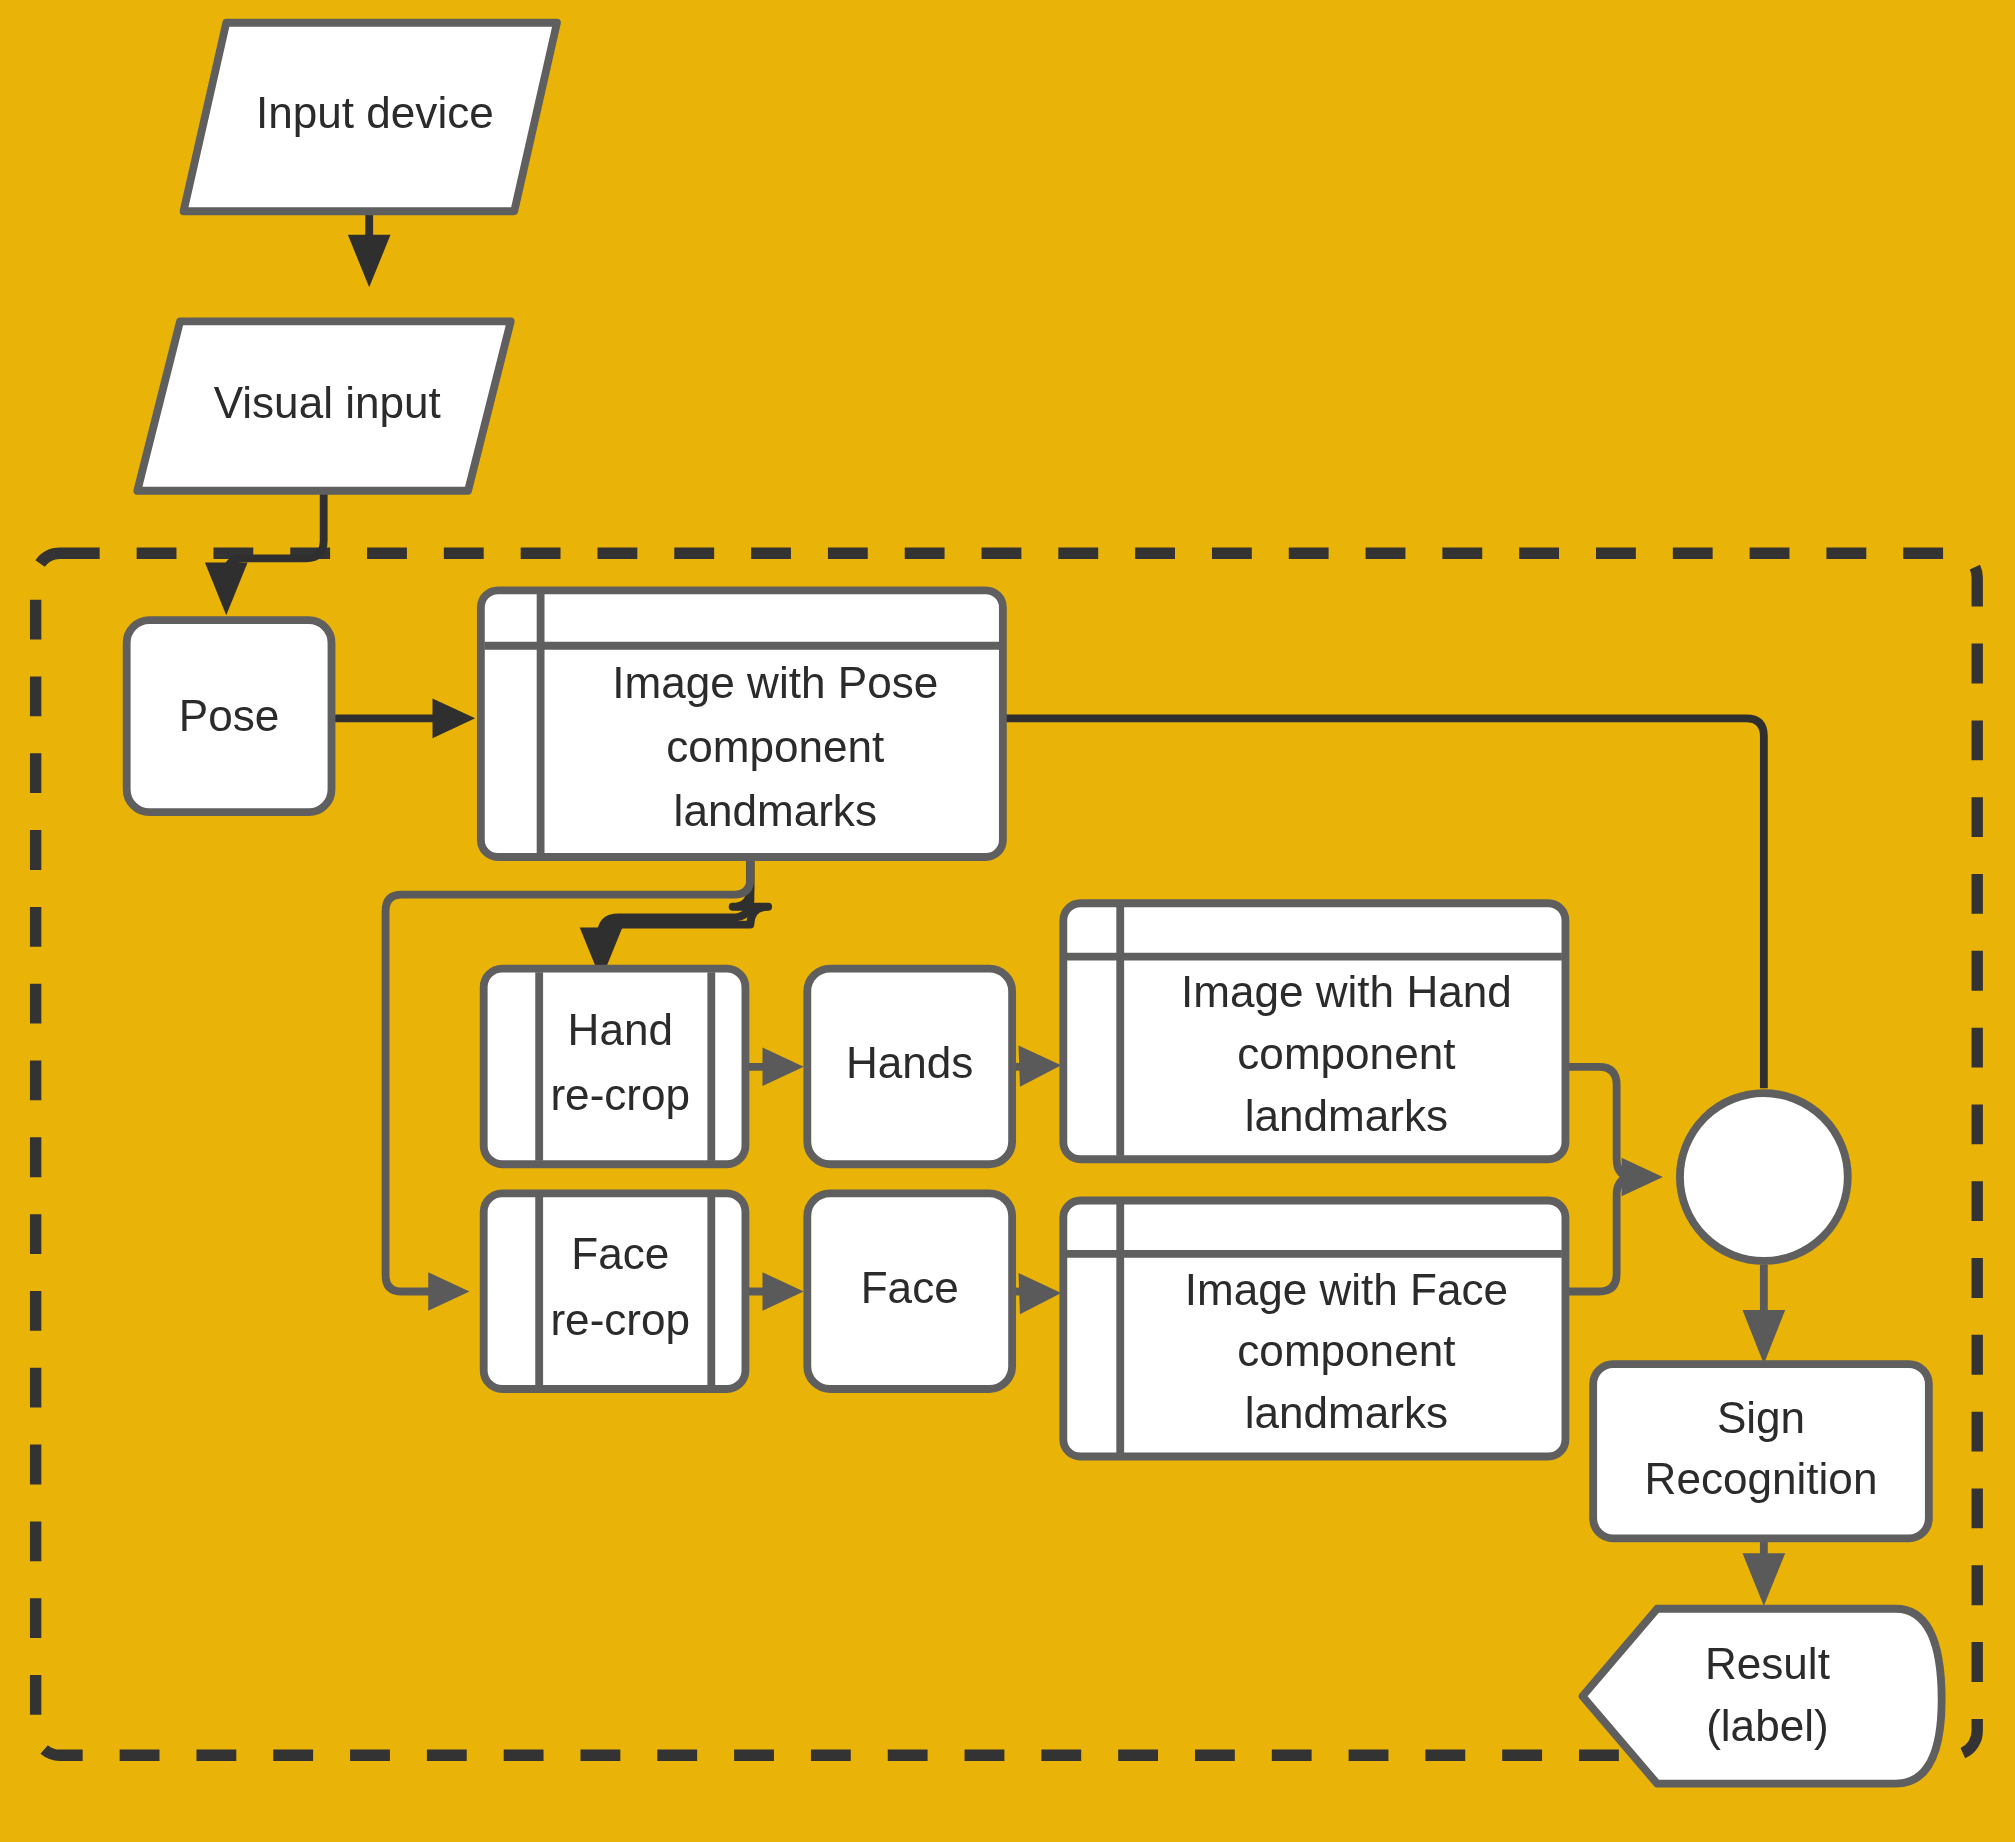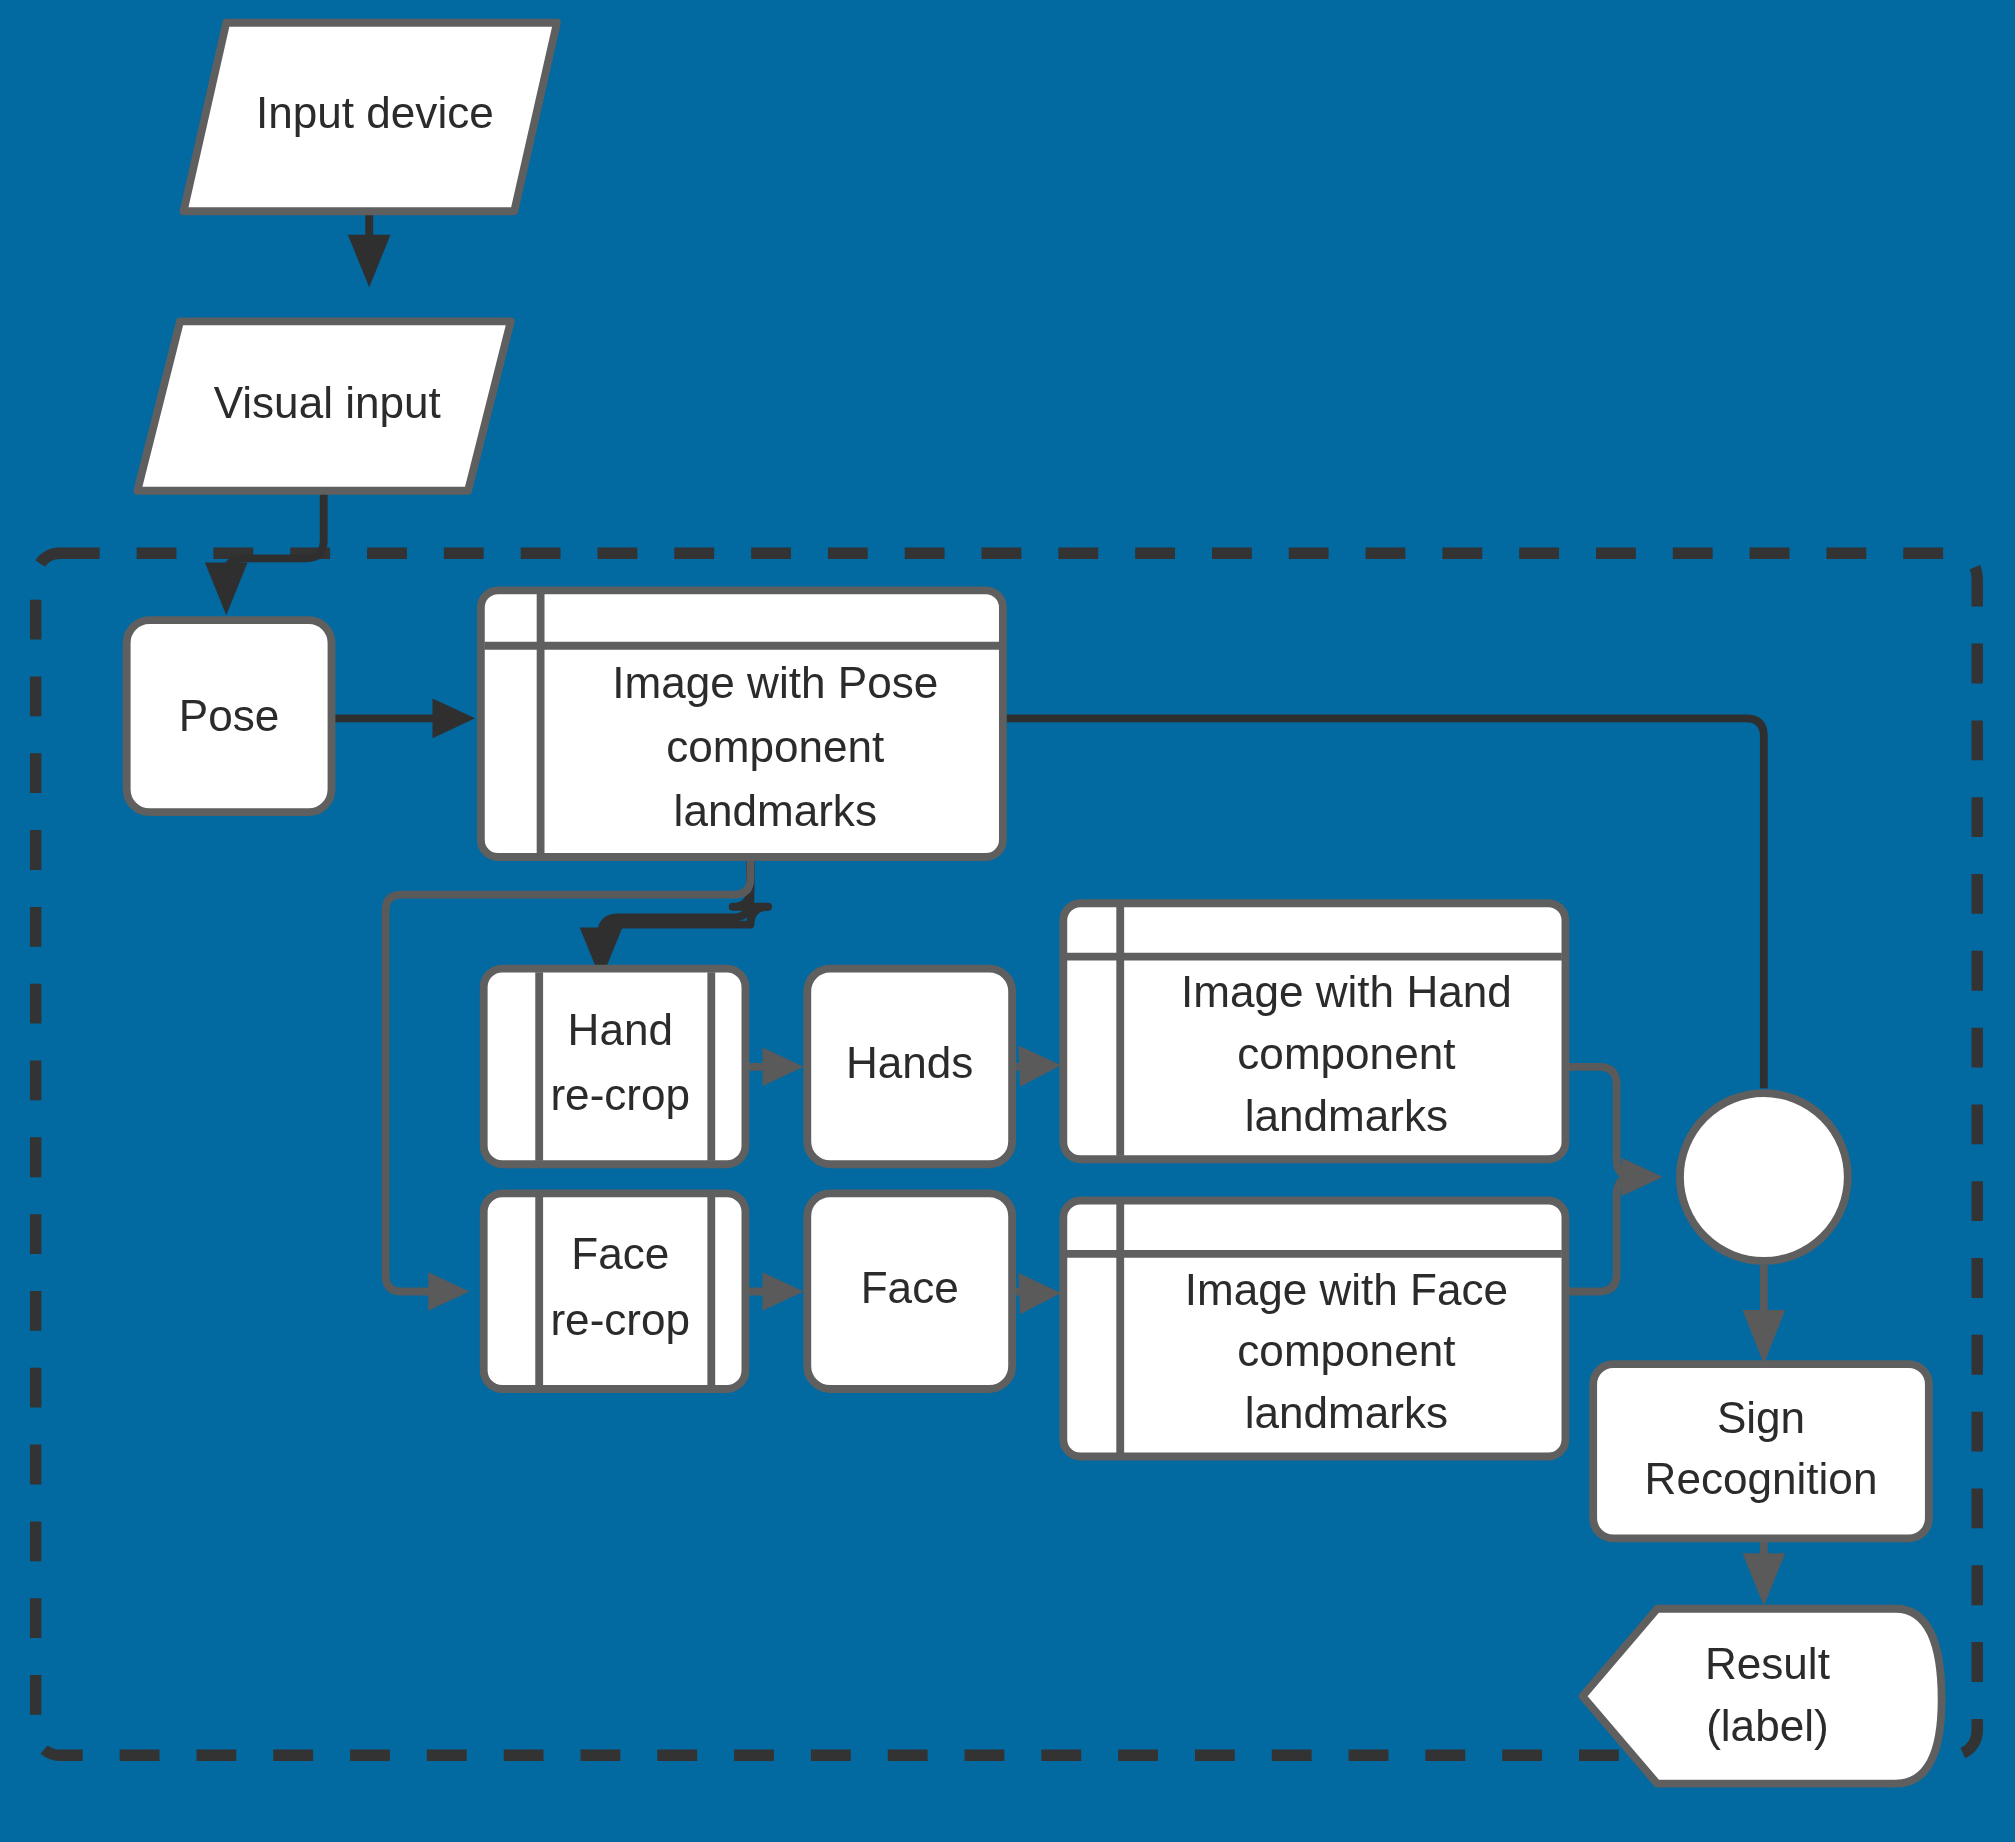--- a/index.html
+++ b/index.html
@@ -7,21 +7,21 @@
     padding: 0;
     background: #ffffff;
   }
   body {
     font-family: "Liberation Sans", sans-serif;
   }
   #diagram-root {
     position: relative;
     width: 2015px;
     height: 1842px;
-    background: #0369a1;
+    background: #eab308;
     overflow: hidden;
   }
   svg.flow {
     display: block;
     width: 2015px;
     height: 1842px;
   }
   .node-text {
     font-family: "Liberation Sans", sans-serif;
     font-size: 62px;

